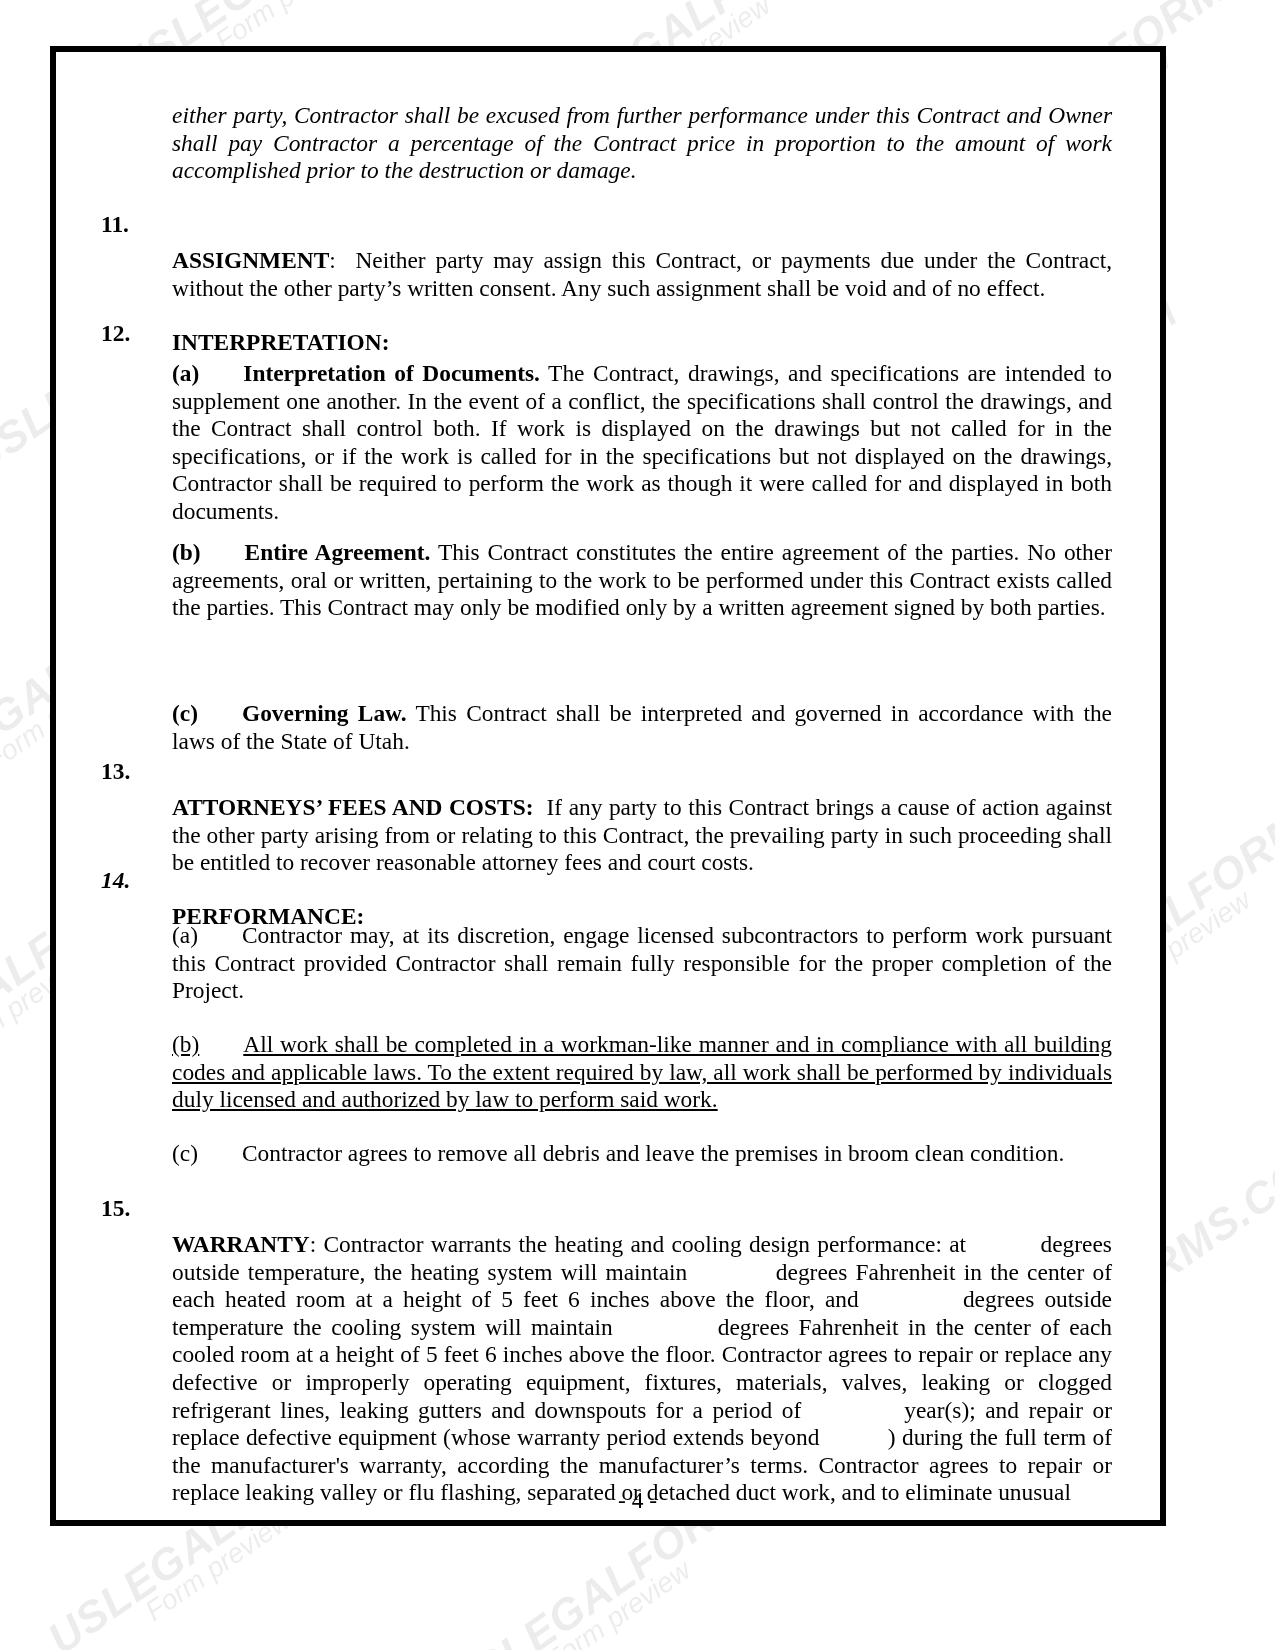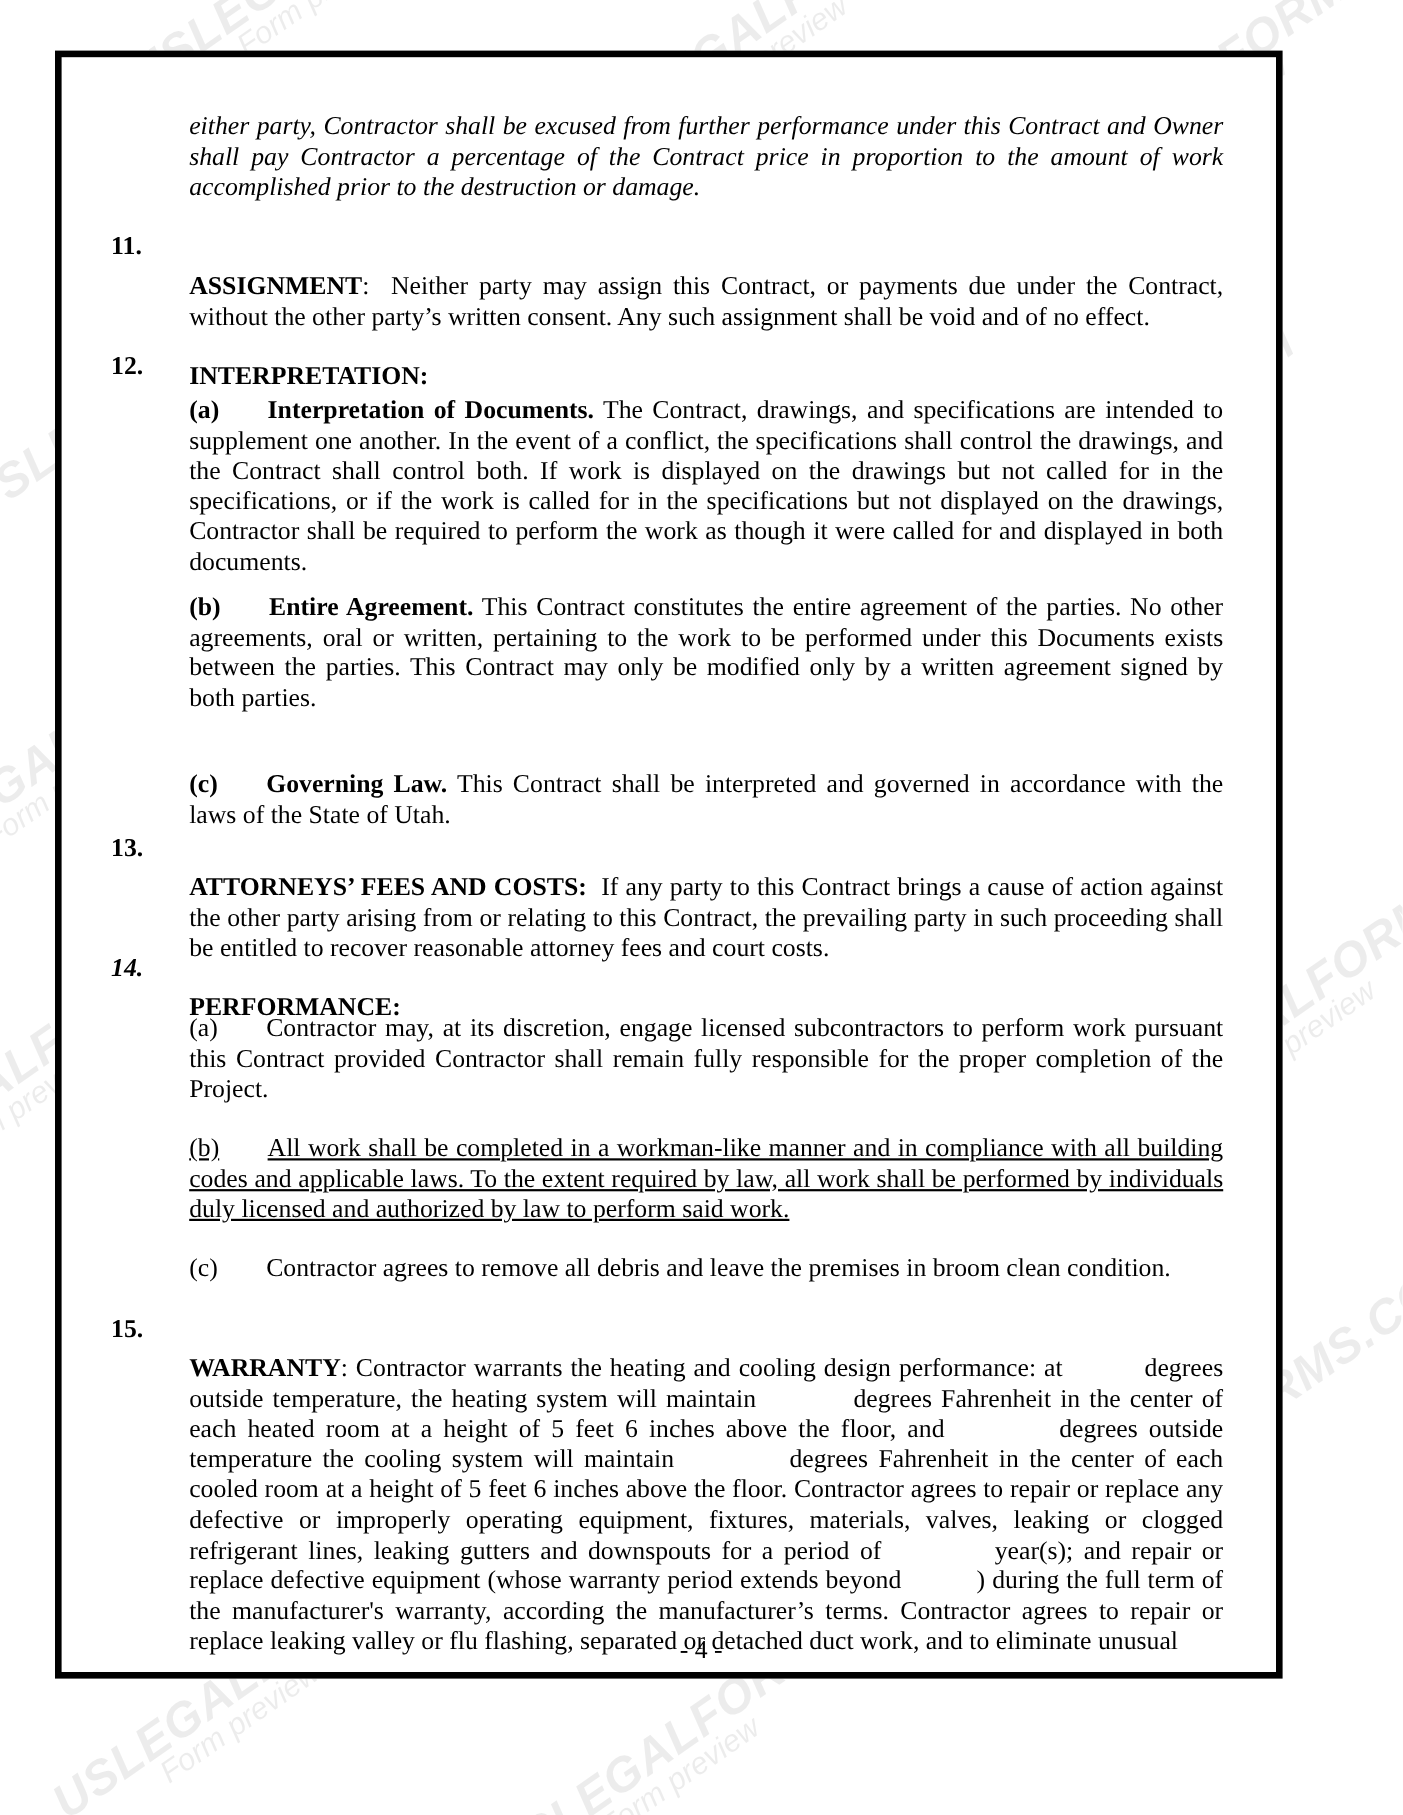--- a/index.html
+++ b/index.html
@@ -57,21 +57,21 @@
 
   <div>
     <div class="num" style="top:191px;margin-top:27px;">12.</div>
     <div class="body b" style="top:191px;">INTERPRETATION:</div>
 
     <div class="sub" style="top:258px;">
       <span class="b">(a)</span><span class="tab-b"></span><span class="b">Interpretation of Documents.</span> <span>The Contract, drawings, and specifications are intended to supplement one another. In the event of a conflict, the specifications shall control the drawings, and the Contract shall control both. If work is displayed on the drawings but not called for in the specifications, or if the work is called for in the specifications but not displayed on the drawings, Contractor shall be required to perform the work as though it were called for and displayed in both documents.</span>
     </div>
 
     <div class="sub" style="top:437px;">
-      <span class="b">(b)</span><span class="tab-b"></span><span class="b">Entire Agreement.</span> <span>This Contract constitutes the entire agreement of the parties. No other agreements, oral or written, pertaining to the work to be performed under this Documents exists between the parties. This Contract may only be modified only by a written agreement signed by both parties.</span>
+      <span class="b">(b)</span><span class="tab-b"></span><span class="b">Entire Agreement.</span> <span>This Contract constitutes the entire agreement of the parties. No other agreements, oral or written, pertaining to the work to be performed under this Contract exists called the parties. This Contract may only be modified only by a written agreement signed by both parties.</span>
     </div>
 
     <div class="sub" style="top:574px;margin-top:24px;">
       <span class="b">(c)</span><span class="tab-b"></span><span class="b">Governing Law.</span> <span>This Contract shall be interpreted and governed in accordance with the laws of the State of Utah.</span>
     </div>
   </div>
 
   <div>
     <div class="num" style="top:656px;">13.</div>
     <div class="body" style="top:656px;">

